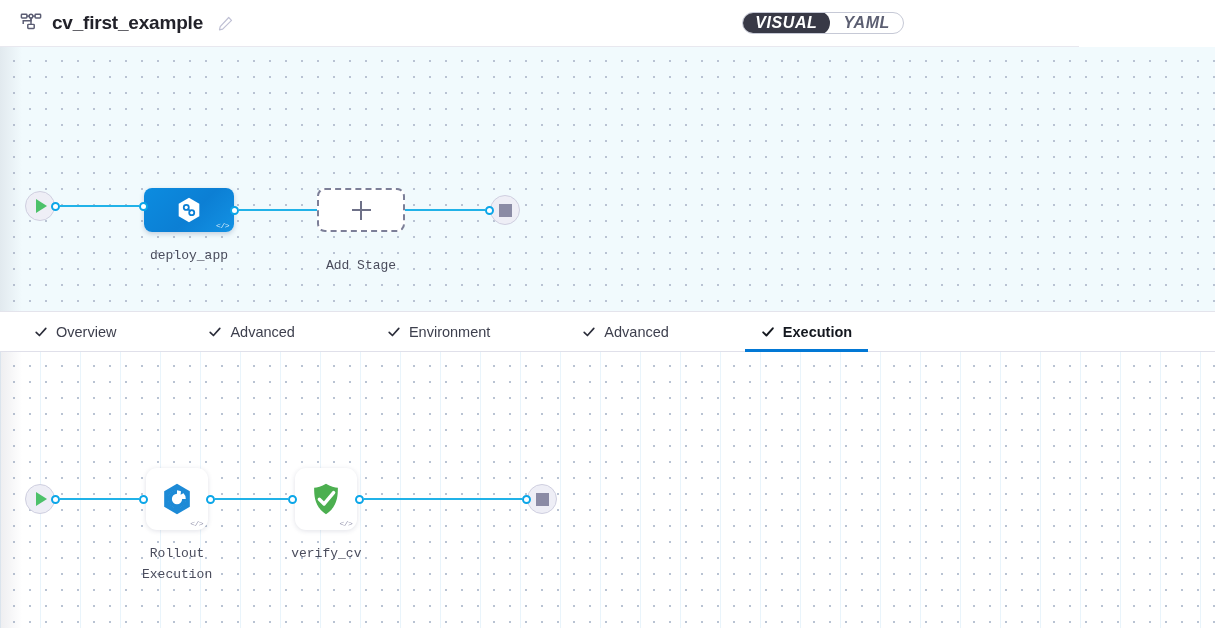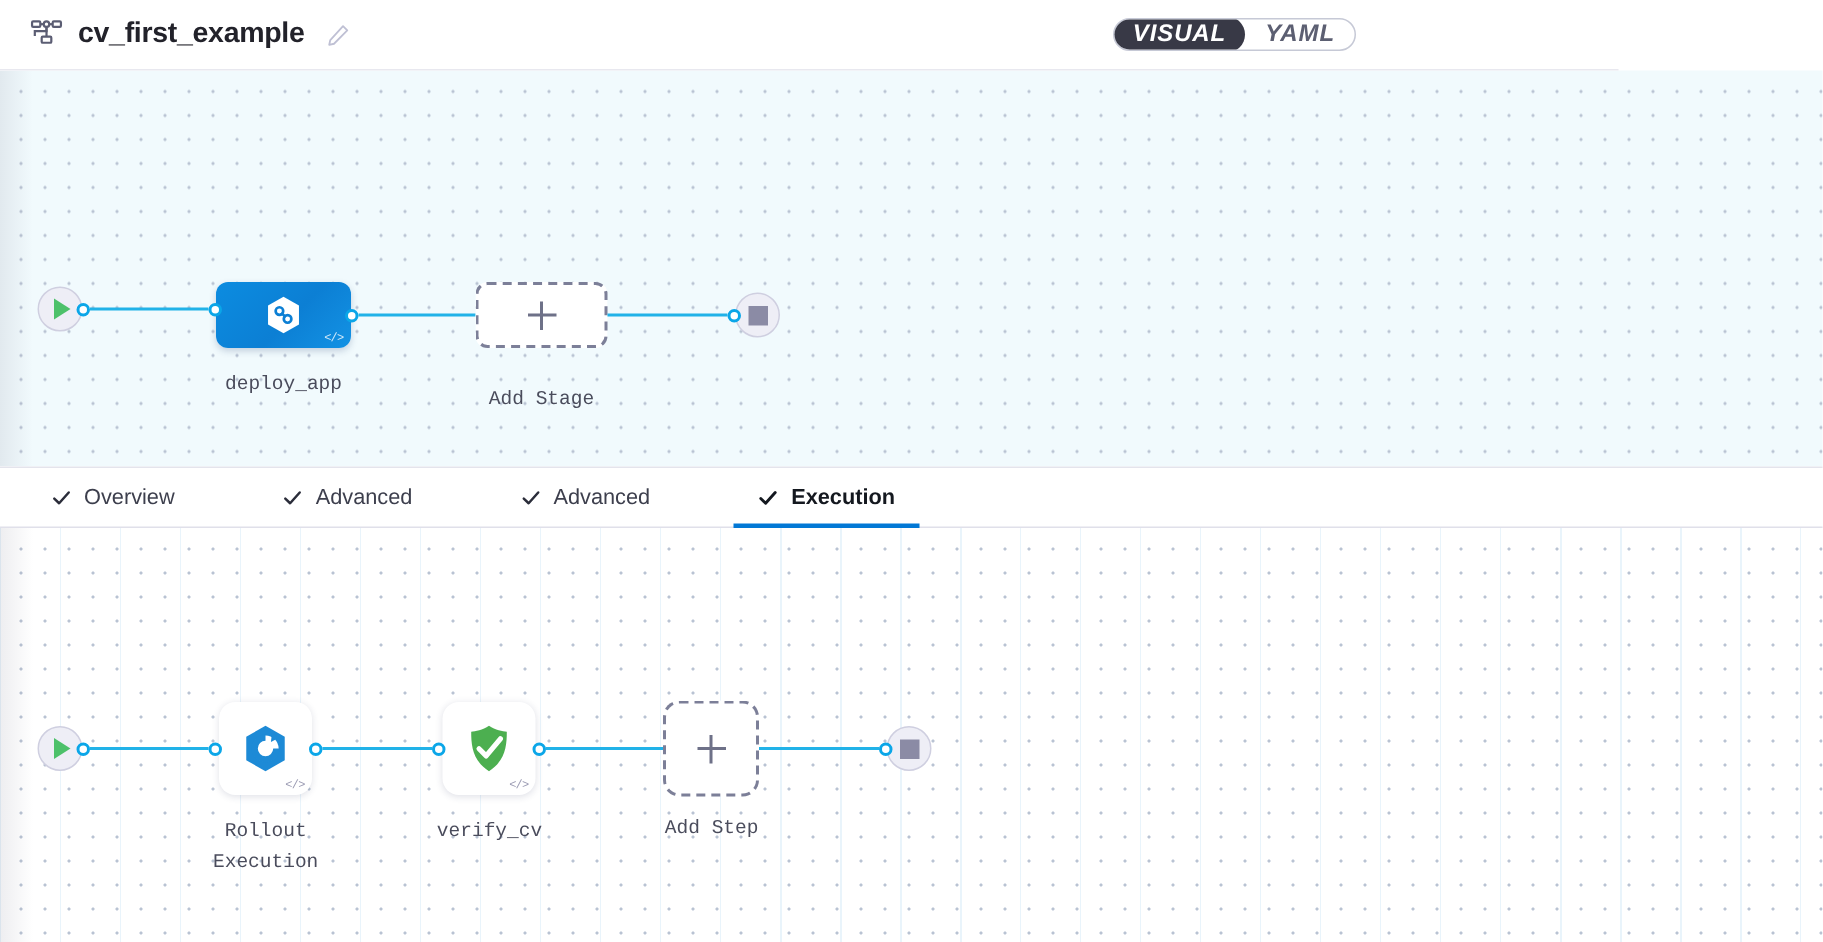--- a/index.html
+++ b/index.html
@@ -98,20 +98,21 @@
     position: absolute;
     left: 0; top: 311px;
     width: 1215px; height: 41px;
     background: #ffffff;
     border-top: 1px solid #e4e4ec;
     border-bottom: 1px solid #e0e0ea;
     display: flex;
     align-items: stretch;
     padding-left: 18px;
     z-index: 15;
+    gap: 20px;
   }
   .tab {
     display: flex;
     align-items: center;
     gap: 8px;
     padding: 0 16px;
     margin-right: 40px;
     cursor: pointer;
     position: relative;
     font-size: 14.5px;
@@ -339,20 +340,26 @@
   <div class="tab">
     <svg class="tab-check" viewBox="0 0 16 16" fill="none" stroke="#2b2d3a" stroke-width="1.9" stroke-linecap="round" stroke-linejoin="round">
         <path d="M2.5 8.4 L6.2 12 L13.5 3.8"></path>
       </svg>
     <span>Advanced</span>
   </div>
   <div class="tab">
     <svg class="tab-check" viewBox="0 0 16 16" fill="none" stroke="#2b2d3a" stroke-width="1.9" stroke-linecap="round" stroke-linejoin="round">
         <path d="M2.5 8.4 L6.2 12 L13.5 3.8"></path>
       </svg>
+    <span>Environment</span>
+  </div>
+  <div class="tab">
+    <svg class="tab-check" viewBox="0 0 16 16" fill="none" stroke="#2b2d3a" stroke-width="1.9" stroke-linecap="round" stroke-linejoin="round">
+        <path d="M2.5 8.4 L6.2 12 L13.5 3.8"></path>
+      </svg>
     <span>Advanced</span>
   </div>
   <div class="tab active">
     <svg class="tab-check" viewBox="0 0 16 16" fill="none" stroke="#14181f" stroke-width="2.2" stroke-linecap="round" stroke-linejoin="round">
         <path d="M2.5 8.4 L6.2 12 L13.5 3.8"></path>
       </svg>
     <span>Execution</span>
   </div>
 </div>
 
@@ -410,28 +417,20 @@
         </div>
       </div>
       <div class="node-label">verify_cv</div>
     </div>
 
     <div class="row" style="height:62px; margin-left:-6px;">
       <div class="port"></div>
       <div class="link" style="width:78px;"></div>
     </div>
 
-    <div class="node-col">
-      <div class="row" style="height:62px;">
-        <div class="add-box add-step-box">
-          <div class="plus"></div>
-        </div>
-      </div>
-      <div class="node-label" style="margin-top:11px;">Add Step</div>
-    </div>
 
     <div class="row" style="height:62px;">
       <div class="link" style="width:80px;"></div>
       <div class="port"></div>
     </div>
 
     <div class="node-col" style="margin-left:-4px;">
       <div class="row" style="height:62px;">
         <div class="terminus">
           <div class="stop-sq"></div>

